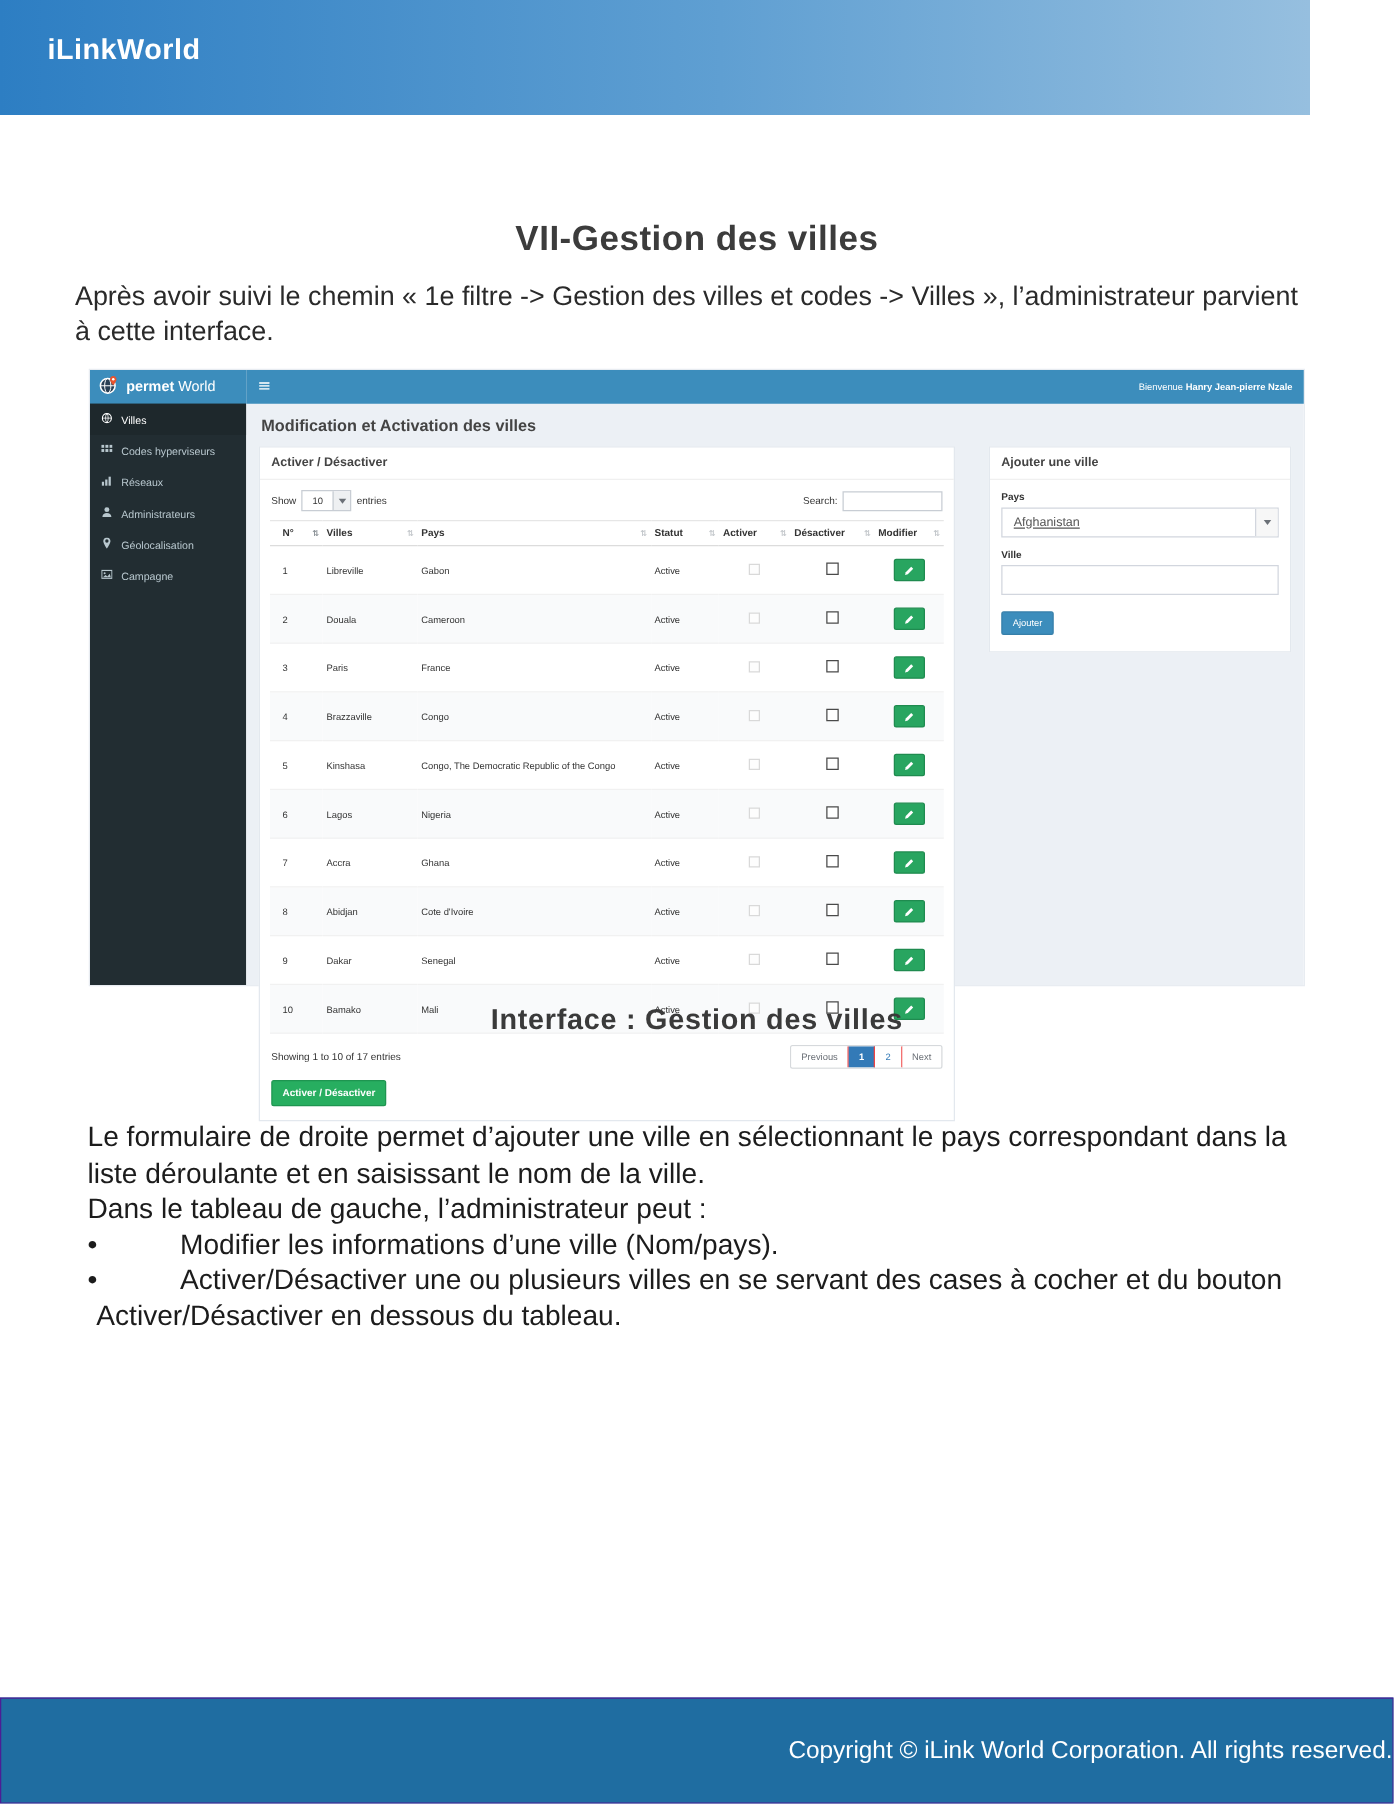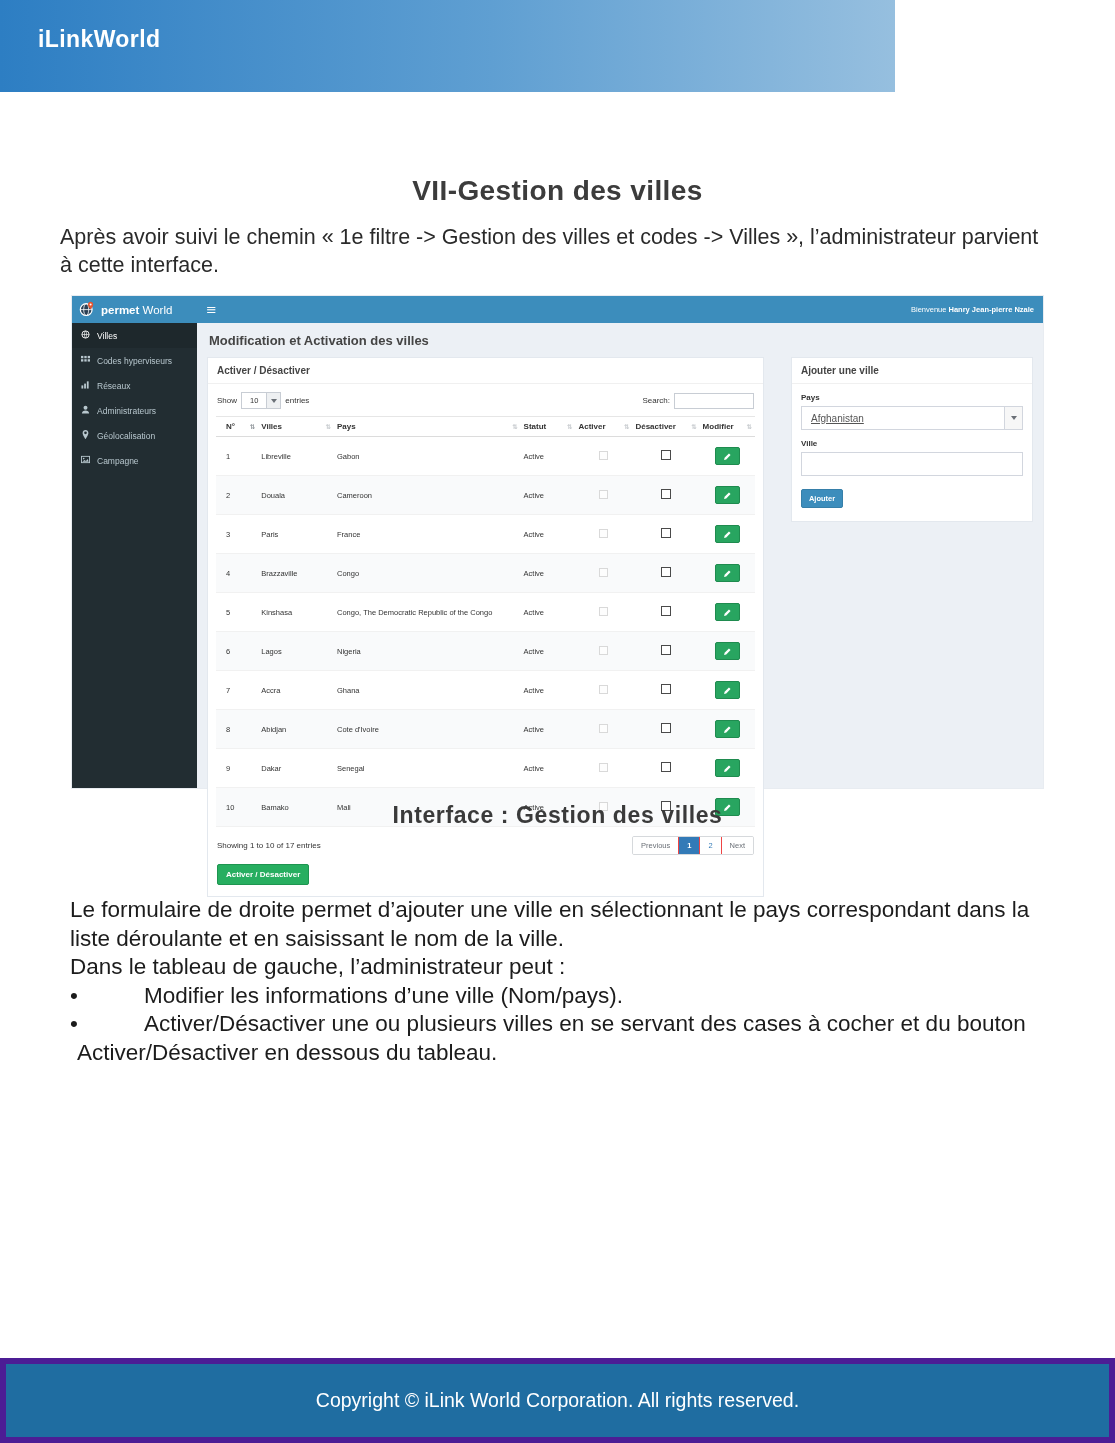--- a/index.html
+++ b/index.html
@@ -1,20 +1,20 @@
 <!DOCTYPE html>
 <html><head>
 <meta charset="utf-8">
 <style>
   html,body{margin:0;padding:0;background:#fff;}
   .page{position:relative;width:1115px;height:1443px;background:#ffffff;overflow:hidden;
         font-family:"Liberation Sans",sans-serif;}
 
   
-  .doc-header{position:absolute;top:0;left:0;width:895px;height:92px;
+  .doc-header{position:absolute;top:0;left:0;width:1048px;height:92px;
     background:linear-gradient(90deg,#2d7ec3 0%,#5f9fd2 55%,#96bfdf 100%);
     color:#fff;box-sizing:border-box;padding:25px 0 0 38px;}
   .doc-header .line{font-size:23px;font-weight:bold;line-height:29px;letter-spacing:.4px;}
 
   
   .doc-title{position:absolute;top:175px;left:0;width:1115px;text-align:center;
     font-size:28px;font-weight:bold;color:#3c3c3c;letter-spacing:.4px;}
   .doc-intro{position:absolute;top:223px;left:60px;width:995px;font-size:21.5px;
     line-height:28px;color:#2a2a2a;}
 
@@ -83,34 +83,34 @@
     border:1px solid #1e9550;border-radius:2px;color:#fff;font-size:8px;font-weight:bold;padding:5px 8px;}
 
   .add-panel{flex:1;}
   .form-label{font-size:8px;font-weight:bold;color:#333;margin:9px 9px 4px;}
   .select-full{margin:0 9px;height:22px;border:1px solid #d2d6de;background:#fff;display:flex;align-items:stretch;}
   .select-full .val{flex:1;display:flex;align-items:center;padding-left:9px;font-size:10px;color:#555;text-decoration:underline;}
   .select-full .chev{width:17px;border-left:1px solid #d2d6de;background:#f7f7f7;display:flex;align-items:center;justify-content:center;}
   .text-input{margin:0 9px;height:22px;border:1px solid #d2d6de;background:#fff;}
   .submit-btn{display:inline-flex;align-items:center;justify-content:center;margin:13px 9px 13px;
     width:40px;height:17px;background:#3c8dbc;border:1px solid #367fa9;border-radius:2px;
-    color:#fff;font-size:7.5px;font-weight:bold;}
+    color:#fff;font-size:7.5px;font-weight:normal;}
 
   
   .doc-caption{position:absolute;top:802px;left:0;width:1115px;text-align:center;
     font-size:23px;font-weight:bold;color:#3a3a3a;letter-spacing:.6px;}
   .doc-body{position:absolute;top:896px;left:70px;width:1005px;font-size:22.5px;
     line-height:28.5px;color:#1c1c1c;}
   .bullet-row{display:flex;}
   .bullet-mark{flex:0 0 74px;}
   .cont-line{padding-left:7px;}
 
   
   .doc-footer{position:absolute;left:0;top:1358px;width:1115px;height:85px;box-sizing:border-box;
-    background:#1f6da1;border:6px solid #4c1d95;display:flex;align-items:center;justify-content:center;
+    background:#1f6da1;border:1px solid #4c1d95;display:flex;align-items:center;justify-content:flex-end;
     color:#fff;font-size:19.5px;}
 </style>
 </head>
 <body>
 
 <div class="page">
 
   <div class="doc-header">
     <div class="line">iLinkWorld</div>
   </div>

